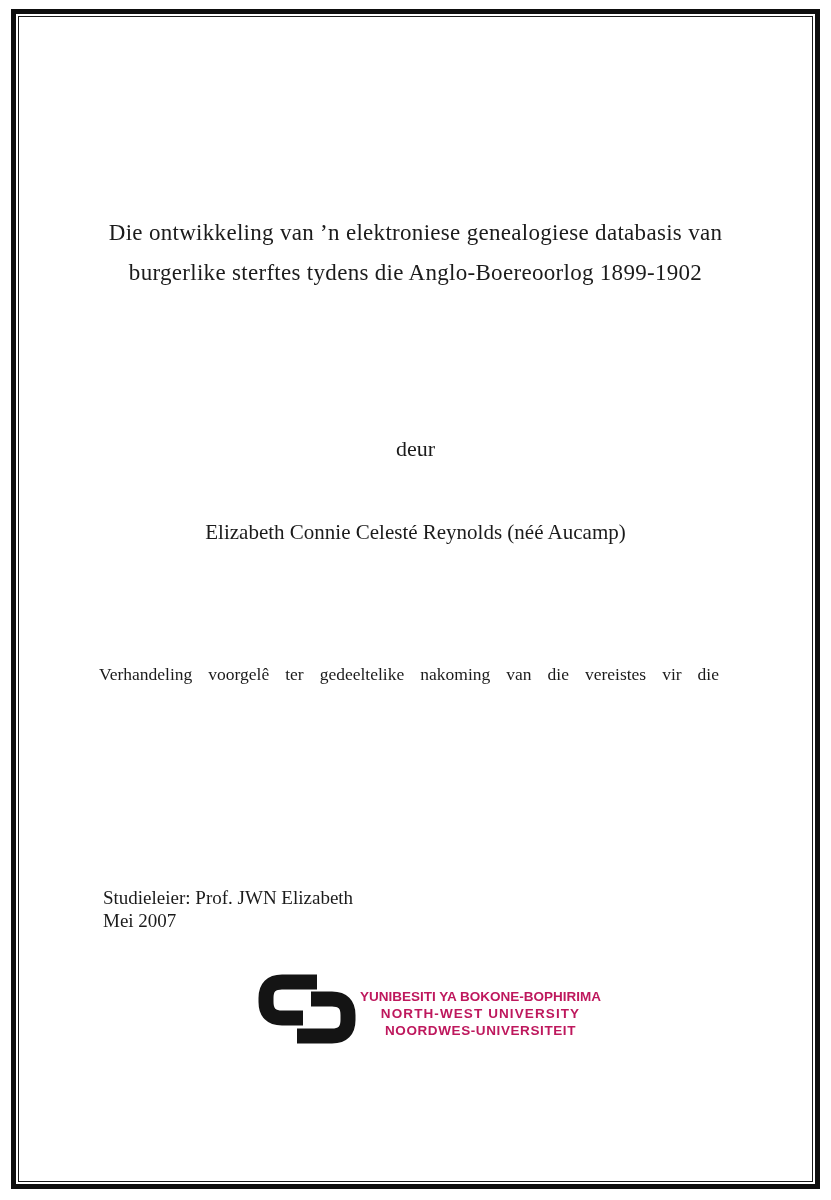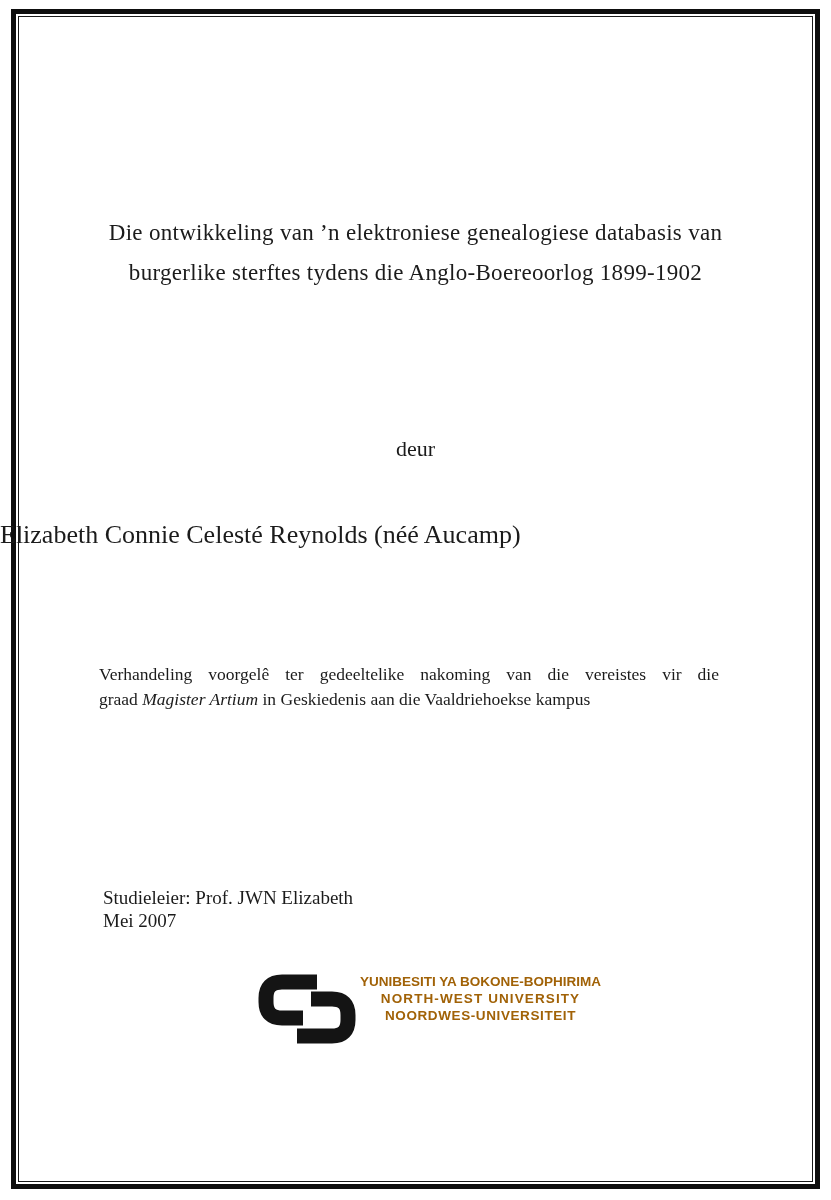--- a/index.html
+++ b/index.html
@@ -37,21 +37,22 @@
   }
   .byline {
     position: absolute;
     top: 436px; left: 0; right: 0;
     text-align: center;
     font-size: 22px;
   }
   .author {
     position: absolute;
     top: 520px; left: 0; right: 0;
-    font-size: 26px;
+    text-align: center;
+    font-size: 21px;
   }
   .submission {
     position: absolute;
     top: 662px; left: 99px;
     width: 620px;
     font-size: 17.5px;
     line-height: 24.6px;
   }
   .submission .justified {
     text-align: justify;
@@ -67,27 +68,27 @@
   
   .logo-row {
     position: absolute;
     top: 973px; left: 257px;
     display: flex;
     align-items: flex-start;
   }
   .logo-mark { display: block; }
   .logo-text {
     margin-left: 3px;
-    margin-top: 0;
+    margin-top: 15px;
     font-family: "Liberation Sans", "DejaVu Sans", sans-serif;
     font-size: 13.5px;
     font-weight: 700;
     line-height: 17px;
     text-align: center;
-    color: #a16207;
+    color: #be185d;
     white-space: nowrap;
   }
   .logo-text .ls2 { letter-spacing: 1.1px; text-align: center; }
   .logo-text .ls3 { letter-spacing: 0.6px; }
 </style>
 </head>
 <body>
 
 <div class="frame-outer">
   <div class="frame-inner"></div>
@@ -97,21 +98,20 @@
   <div>Die ontwikkeling van ’n elektroniese genealogiese databasis van</div>
   <div>burgerlike sterftes tydens die Anglo-Boereoorlog 1899-1902</div>
 </div>
 
 <div class="byline">deur</div>
 
 <div class="author">Elizabeth Connie Celesté Reynolds (néé Aucamp)</div>
 
 <div class="submission">
   <div class="justified">Verhandeling voorgelê ter gedeeltelike nakoming van die vereistes vir die</div>
-  <div><span>graad </span><span class="italic">Magister Artium</span><span> in Geskiedenis aan die Vaaldriehoekse kampus</span></div>
 </div>
 
 <div class="supervisor-block">
   <div>Studieleier: Prof. JWN Elizabeth</div>
   <div>Mei 2007</div>
 </div>
 
 <div class="logo-row">
   <svg class="logo-mark" width="100" height="72" viewBox="0 0 100 72" aria-hidden="true">
 

